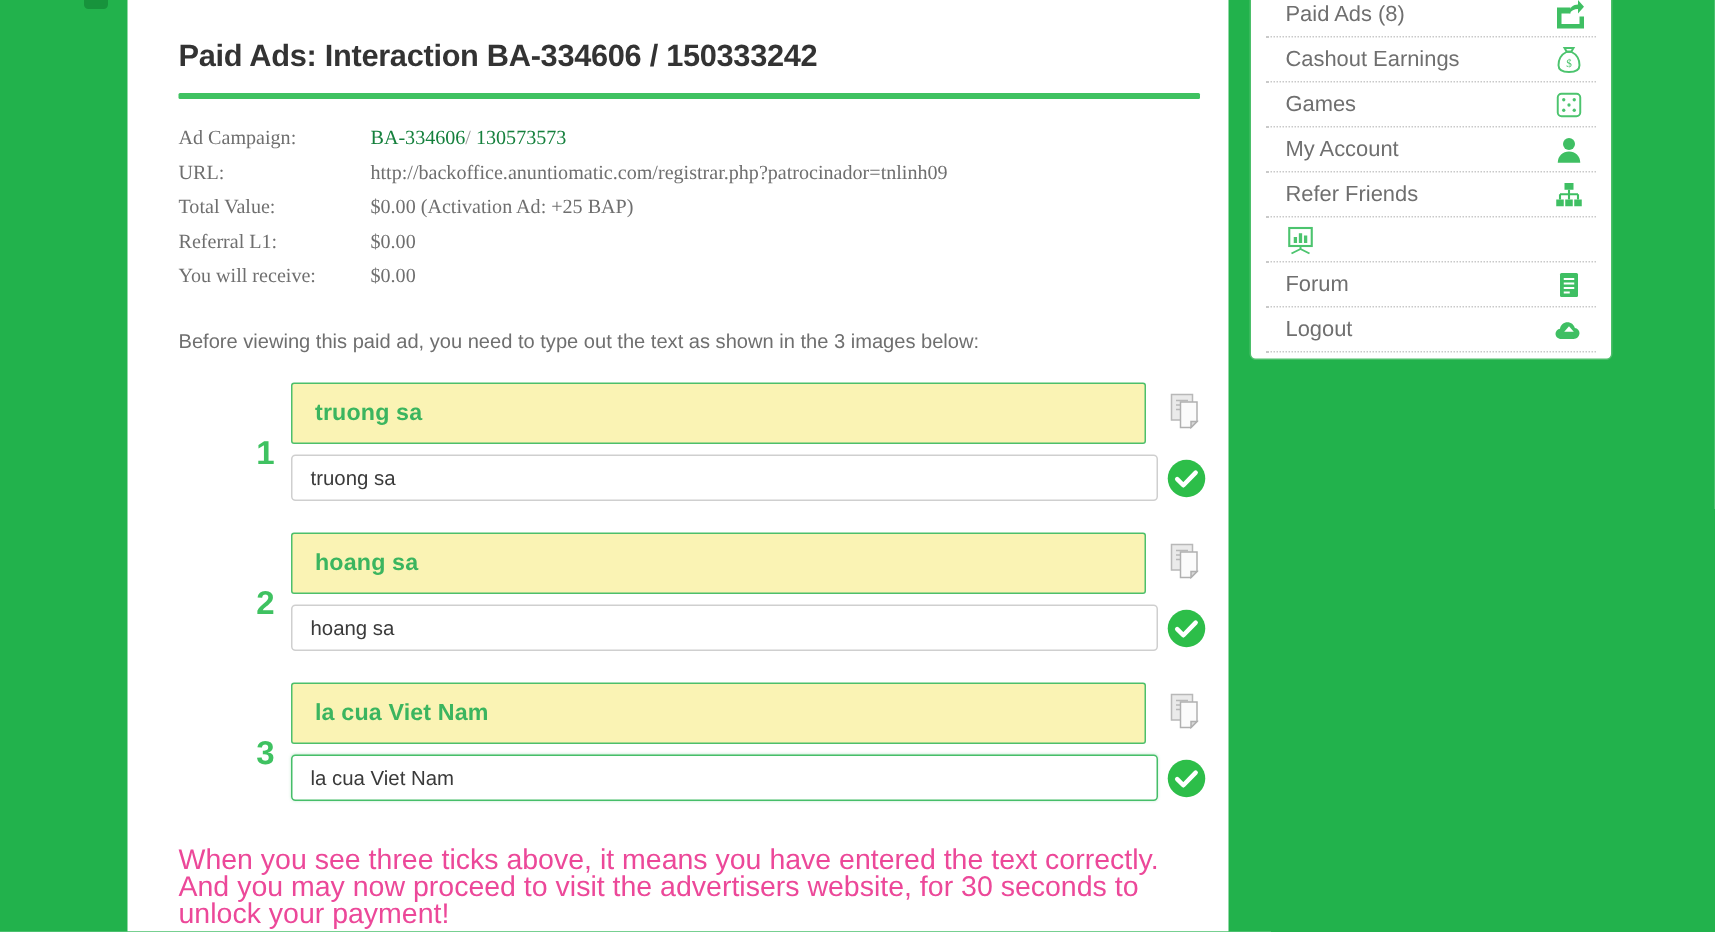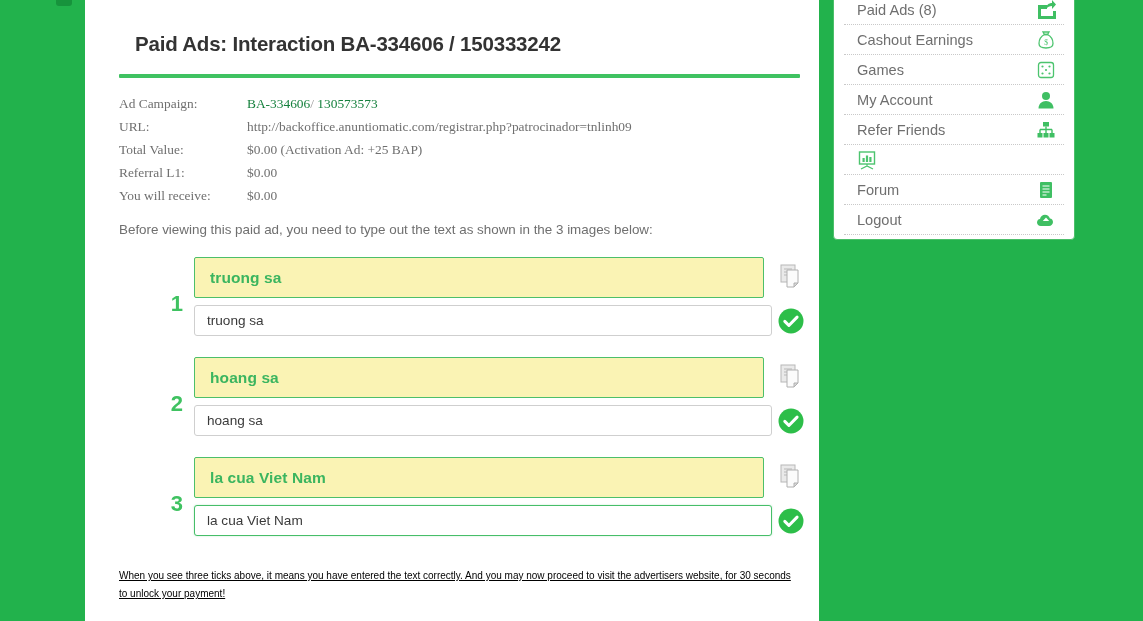--- a/index.html
+++ b/index.html
@@ -31,22 +31,22 @@
     left: 85px; top: 0;
     width: 734px; height: 621px;
     background: #ffffff;
   }
 
   .inner {
     padding: 0 34px;
   }
 
   .page-title {
-    margin: 16px;
-    padding-top: 14px;
+    margin: 0;
+    padding-top: 24px;
     font-size: 20.5px;
     font-weight: bold;
     color: #333333;
     letter-spacing: -0.2px;
     line-height: 28px;
   }
   .title-rule {
     margin-top: 10px;
     height: 4px;
     width: 681px;
@@ -77,21 +77,21 @@
     white-space: nowrap;
   }
   .link-green {
     color: #15803d;
     text-decoration: none;
   }
   .slash { color: #9a9a9a; }
 
   
   .instruction {
-    margin-top: 10px;
+    margin-top: 20px;
     font-size: 13.4px;
     color: #6f6f6f;
     line-height: 17px;
   }
 
   
   .captcha-list { margin-top: 19px; }
 
   .captcha-row {
     position: relative;
@@ -157,25 +157,24 @@
   .tick-icon {
     position: absolute;
     left: 658px;
     top: 50px;
     width: 28px;
     height: 28px;
   }
 
   .footnote {
     margin-top: 10px;
-    font-size: 10px;
-    color: #000000;
+    font-size: 19px;
+    color: #ec4899;
     line-height: 18px;
     width: 676px;
-    text-decoration: underline;
   }
 
   
   .sidebar {
     position: absolute;
     left: 833px;
     top: -6px;
     width: 242px;
     background: #ffffff;
     border: 1px solid #4cbf6a;

